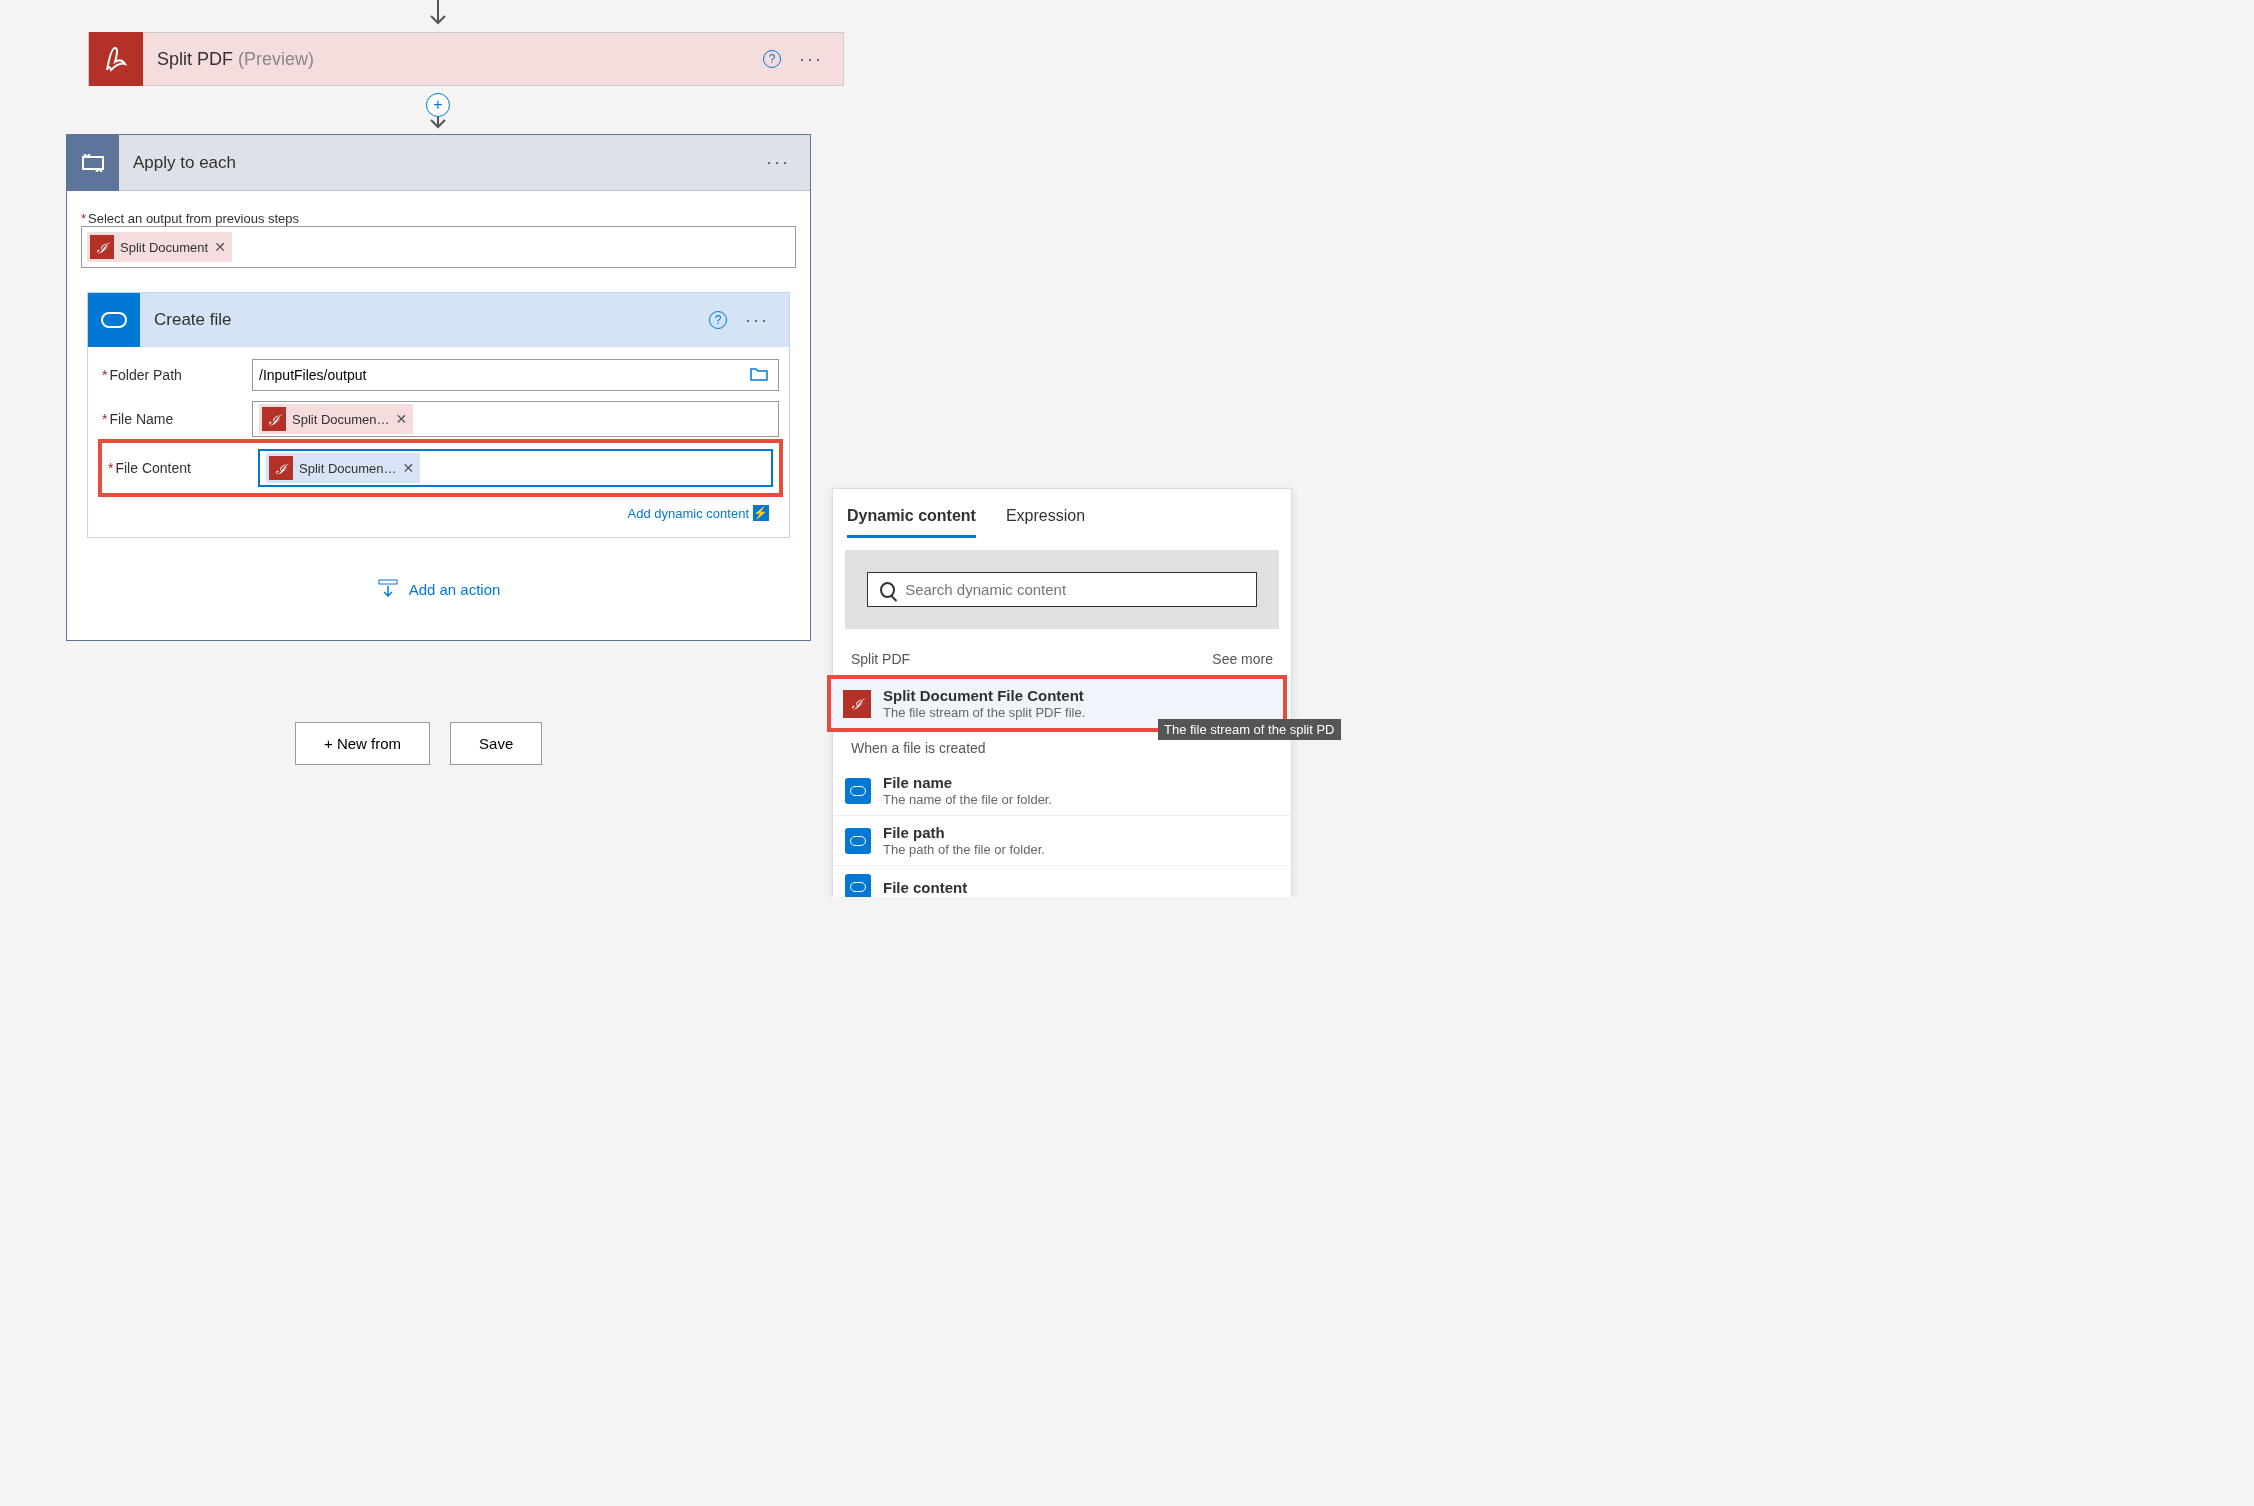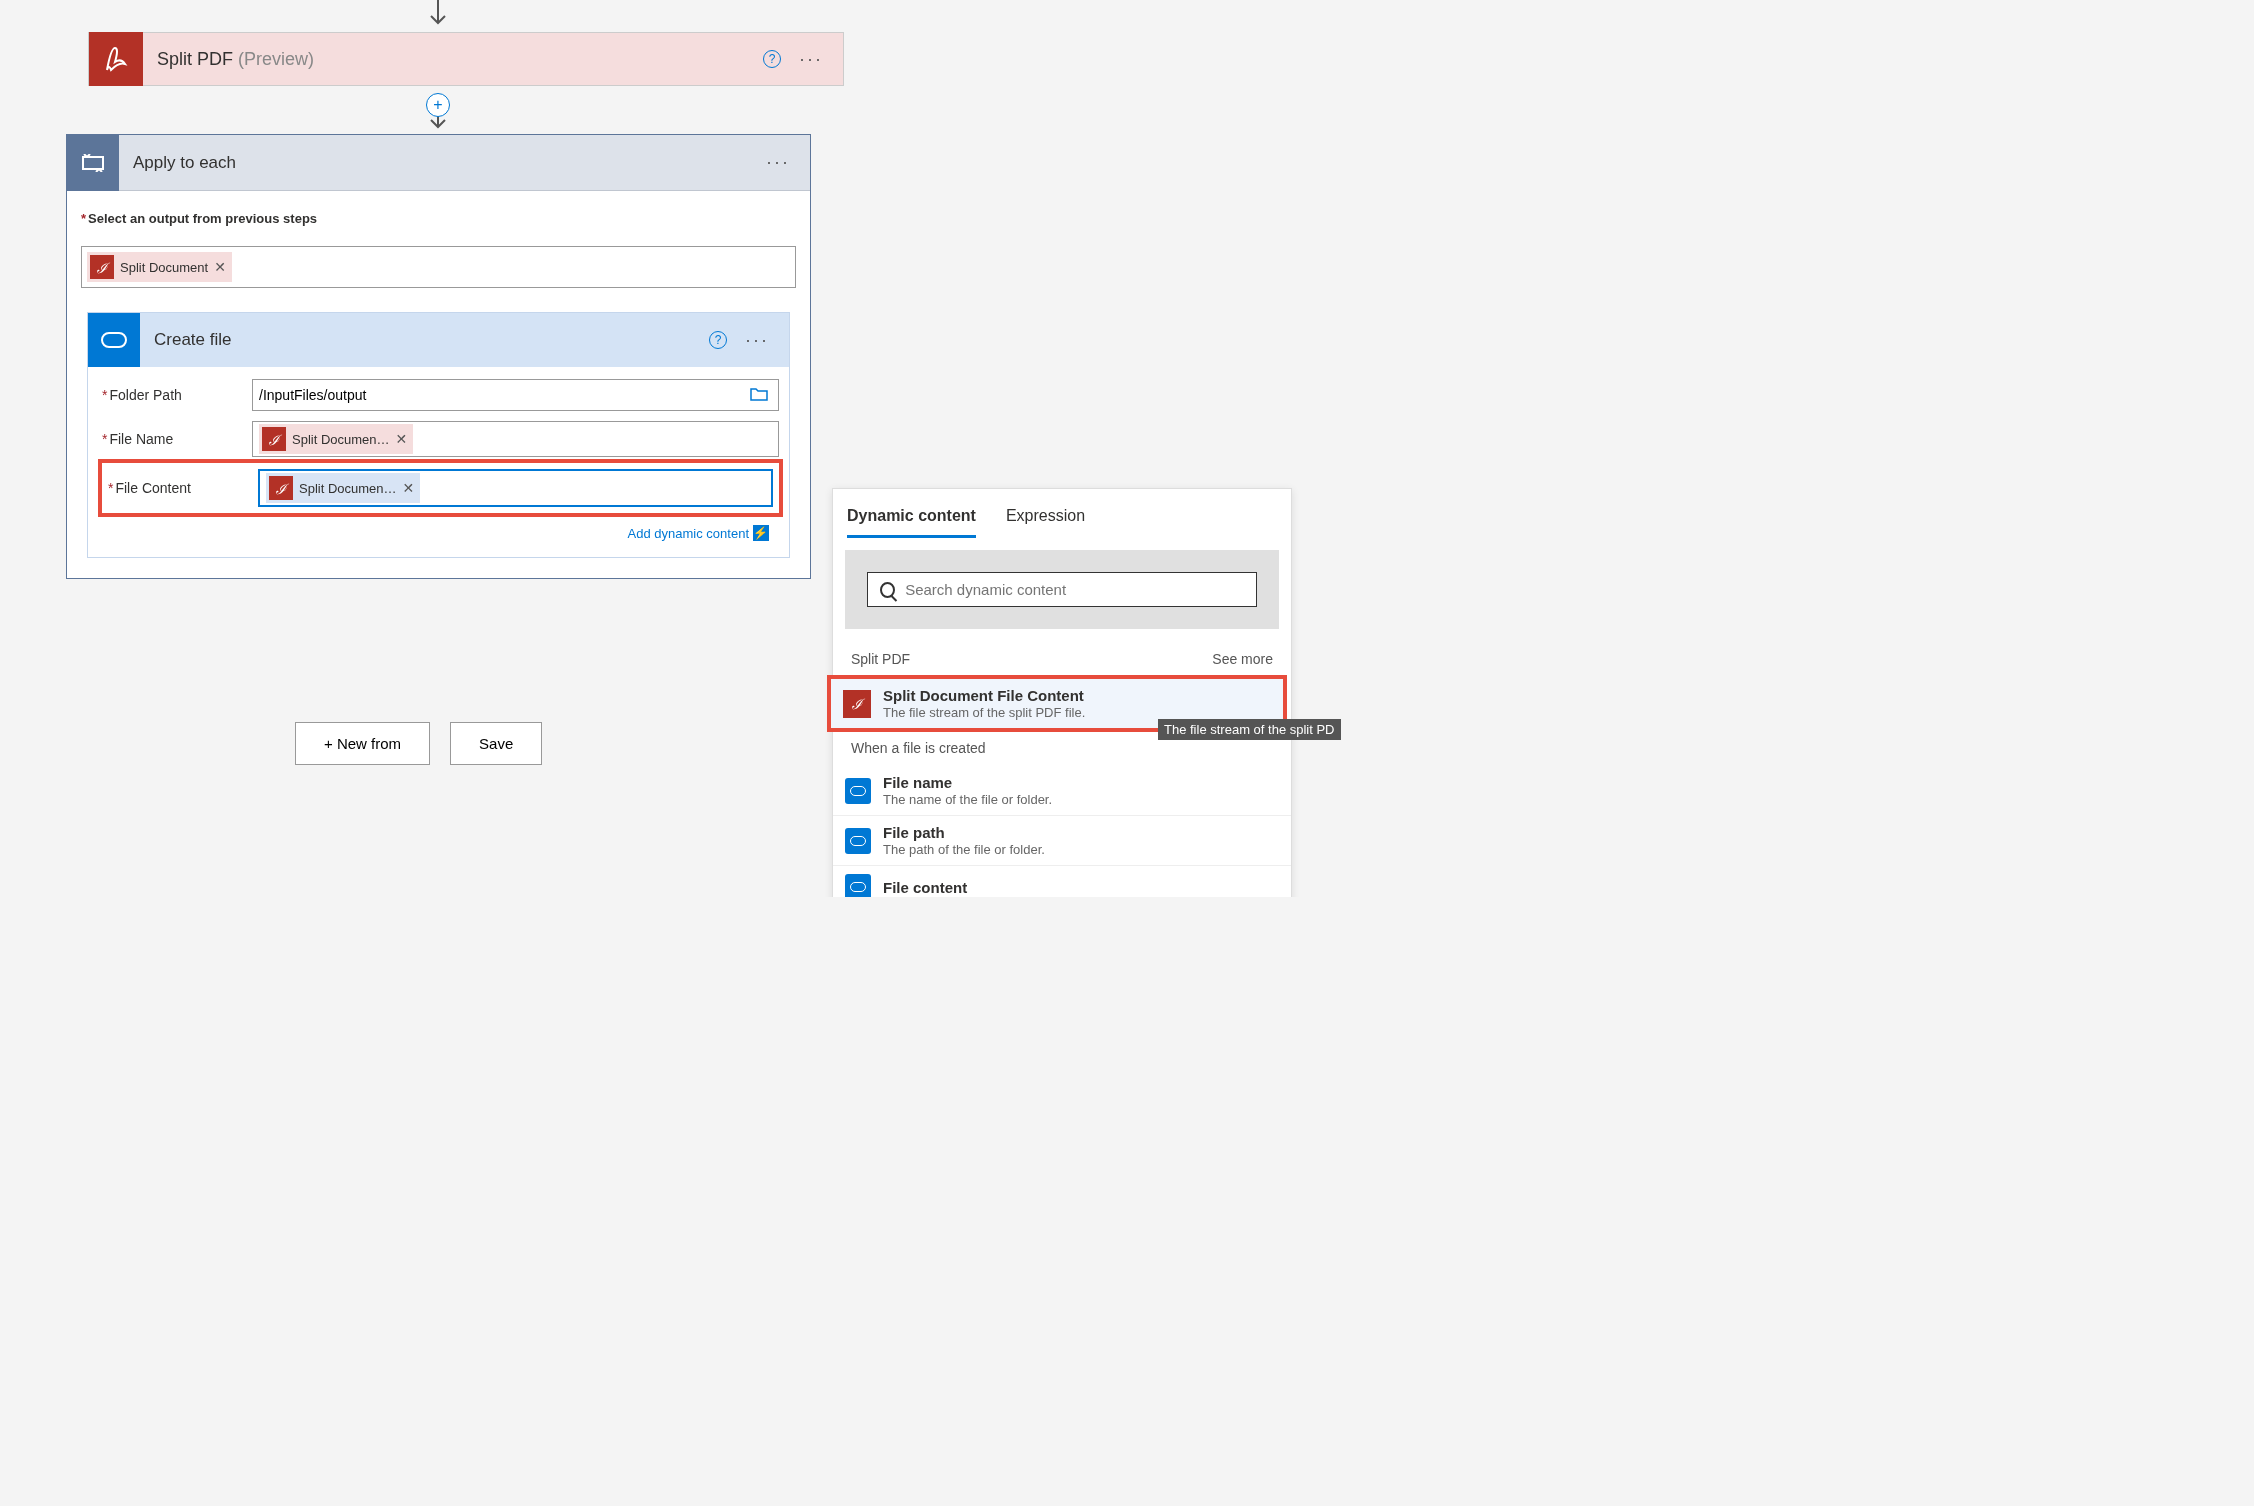--- a/index.html
+++ b/index.html
@@ -136,22 +136,21 @@
       margin-left: 14px;
       font-size: 17px;
     }
     
     .apply-body {
       padding: 20px 14px;
     }
     .required { color: #a4262c; margin-right: 2px; }
     .field-label {
       font-size: 13px;
-      margin-bottom: 20px;
-      font-weight: bold;
+      margin-bottom: 0;
     }
     .output-select {
       border: 1px solid #999;
       padding: 5px;
       display: flex;
       align-items: center;
       margin-bottom: 24px;
     }
     .token-chip {
       display: inline-flex;
@@ -504,20 +503,27 @@
           </div>
         </div>
         </div>
         <div class="dynamic-link">
           <span>Add dynamic content</span>
           <span class="add-dyn-btn">⚡</span>
         </div>
       </div>
     </div>
 
+    <div class="add-action">
+      <svg width="22" height="22" viewBox="0 0 22 22">
+          <rect x="2" y="2" width="18" height="4" stroke="#0078d4" fill="none"></rect>
+          <path d="M11 8 L11 18 M7 14 L11 18 L15 14" stroke="#0078d4" stroke-width="1.5" fill="none"></path>
+        </svg>
+      <span>Add an action</span>
+    </div>
   </div>
 </div>
 
 <div class="bottom-btns">
   <button class="btn">+ New from</button>
   <button class="btn">Save</button>
 </div>
 
 <div class="dyn-panel">
   <div class="dyn-tabs">

